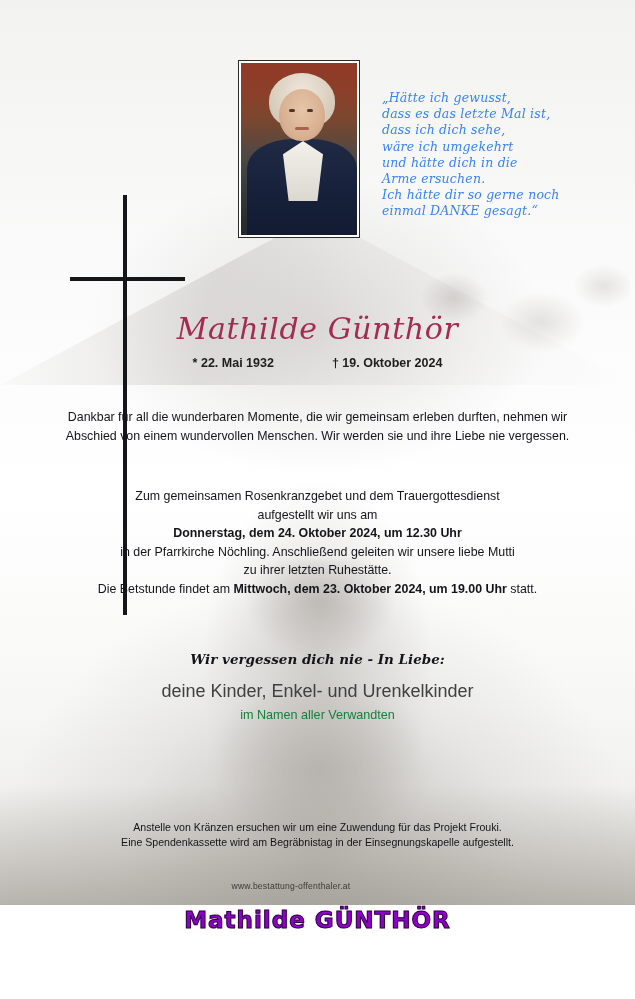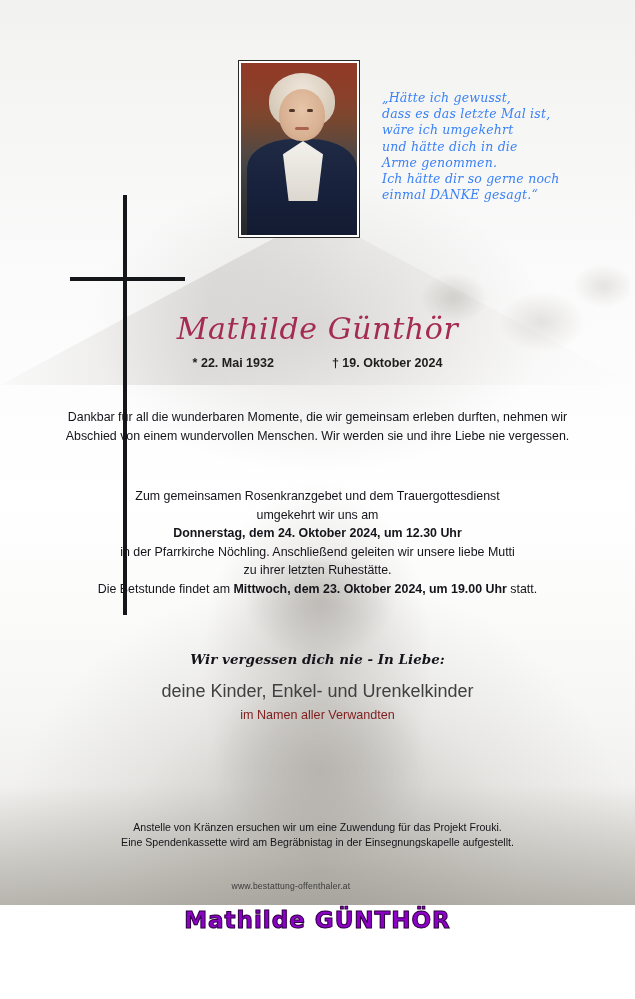--- a/index.html
+++ b/index.html
@@ -265,21 +265,21 @@
     font-size: 18px;
     color: #404040;
   }
   .closing-2 {
     position: absolute;
     left: 0;
     top: 708px;
     width: 635px;
     text-align: center;
     font-size: 12.6px;
-    color: #7f1d1d;
+    color: #15803d;
   }
 
   
   .footnote {
     position: absolute;
     left: 60px;
     top: 820px;
     width: 515px;
     text-align: center;
     font-size: 10.6px;
@@ -356,38 +356,39 @@
         <div class="face"></div>
         <div class="eye l"></div>
         <div class="eye r"></div>
         <div class="mouth"></div>
       </div>
     </div>
 
     <div class="verse">
       <div>„Hätte ich gewusst,</div>
       <div>dass es das letzte Mal ist,</div>
+      <div>dass ich dich sehe,</div>
       <div>wäre ich umgekehrt</div>
       <div>und hätte dich in die</div>
-      <div>Arme genommen.</div>
+      <div>Arme ersuchen.</div>
       <div>Ich hätte dir so gerne noch</div>
       <div>einmal DANKE gesagt.“</div>
     </div>
 
     <div class="name">Mathilde Günthör</div>
 
     <div class="dates">
       <span class="born">* 22. Mai 1932</span><span>† 19. Oktober 2024</span>
     </div>
 
     <div class="para p1">Dankbar für all die wunderbaren Momente, die wir gemeinsam erleben durften, nehmen wir Abschied von einem wundervollen Menschen. Wir werden sie und ihre Liebe nie vergessen.</div>
 
     <div class="para p2">
       <div>Zum gemeinsamen Rosenkranzgebet und dem Trauergottesdienst</div>
-      <div>umgekehrt wir uns am</div>
+      <div>aufgestellt wir uns am</div>
       <div><b>Donnerstag, dem 24. Oktober 2024, um 12.30 Uhr</b></div>
       <div>in der Pfarrkirche Nöchling. Anschließend geleiten wir unsere liebe Mutti</div>
       <div>zu ihrer letzten Ruhestätte.</div>
     </div>
 
     <div class="para p3">
       <span>Die Betstunde findet am </span><b>Mittwoch, dem 23. Oktober 2024, um 19.00 Uhr</b><span> statt.</span>
     </div>
 
     <div class="closing-italic">Wir vergessen dich nie - In Liebe:</div>

